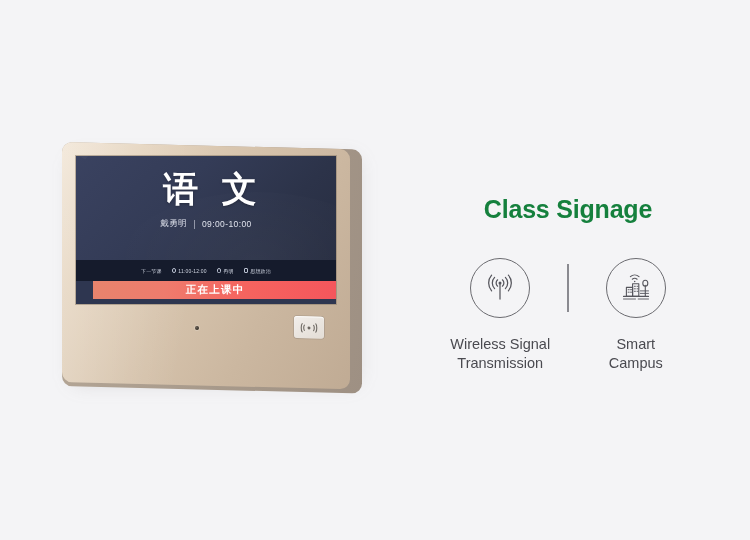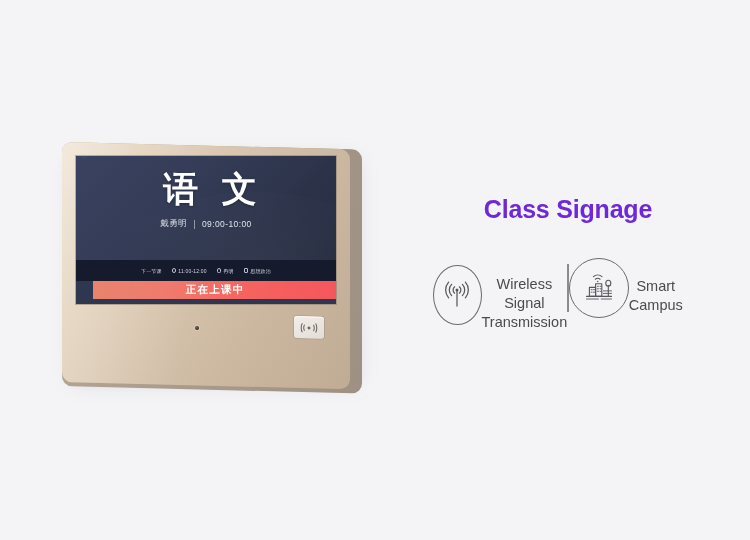--- a/index.html
+++ b/index.html
@@ -234,37 +234,38 @@
   .right-panel {
     position: absolute;
     left: 418px;
     top: 196px;
     width: 300px;
   }
 
   .panel-title {
     font-size: 25px;
     font-weight: 700;
-    color: #6d28d9;
+    color: #15803d;
     letter-spacing: -0.2px;
     text-align: center;
     line-height: 1.1;
   }
 
   .features {
     margin-top: 34px;
     display: flex;
     align-items: flex-start;
     justify-content: center;
     gap: 0;
   }
 
   .feature {
     width: 134px;
     display: flex;
+    flex-direction: column;
     align-items: center;
   }
 
   .feature-icon {
     width: 60px;
     height: 60px;
     border-radius: 50%;
     border: 1.4px solid #6b6b70;
     display: flex;
     align-items: center;

